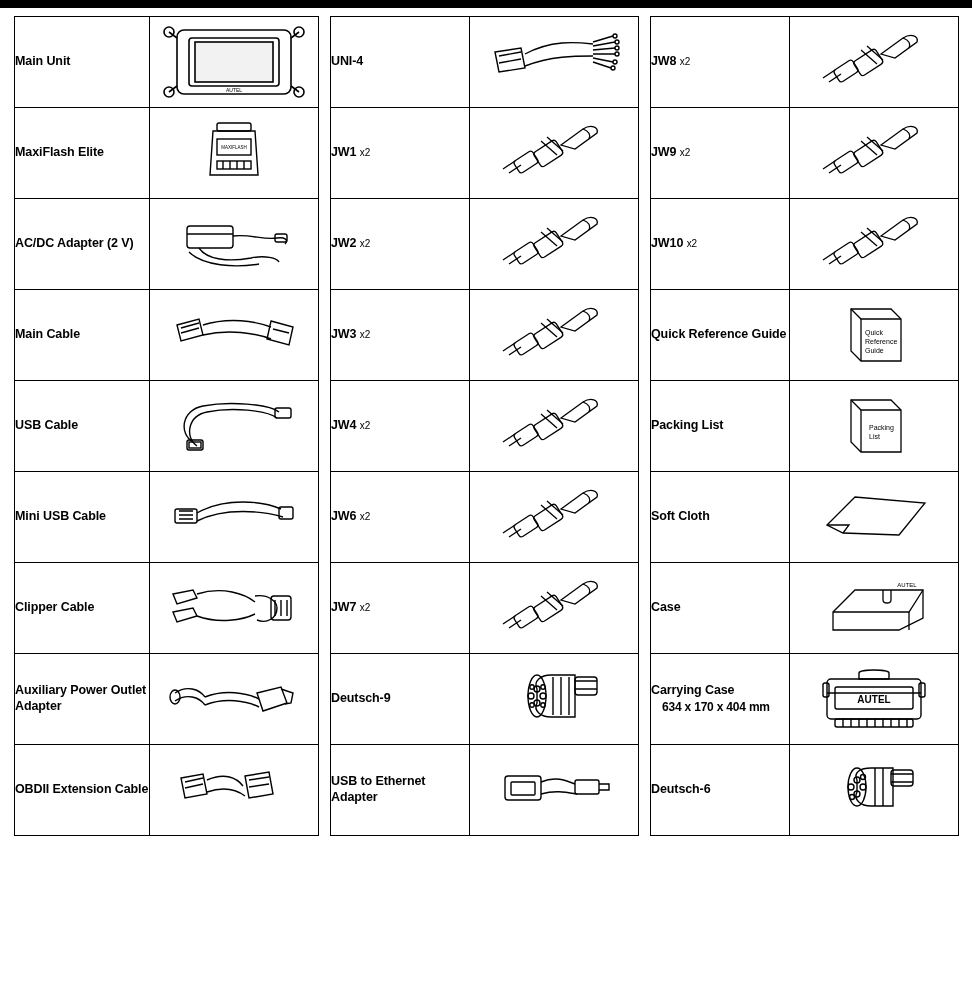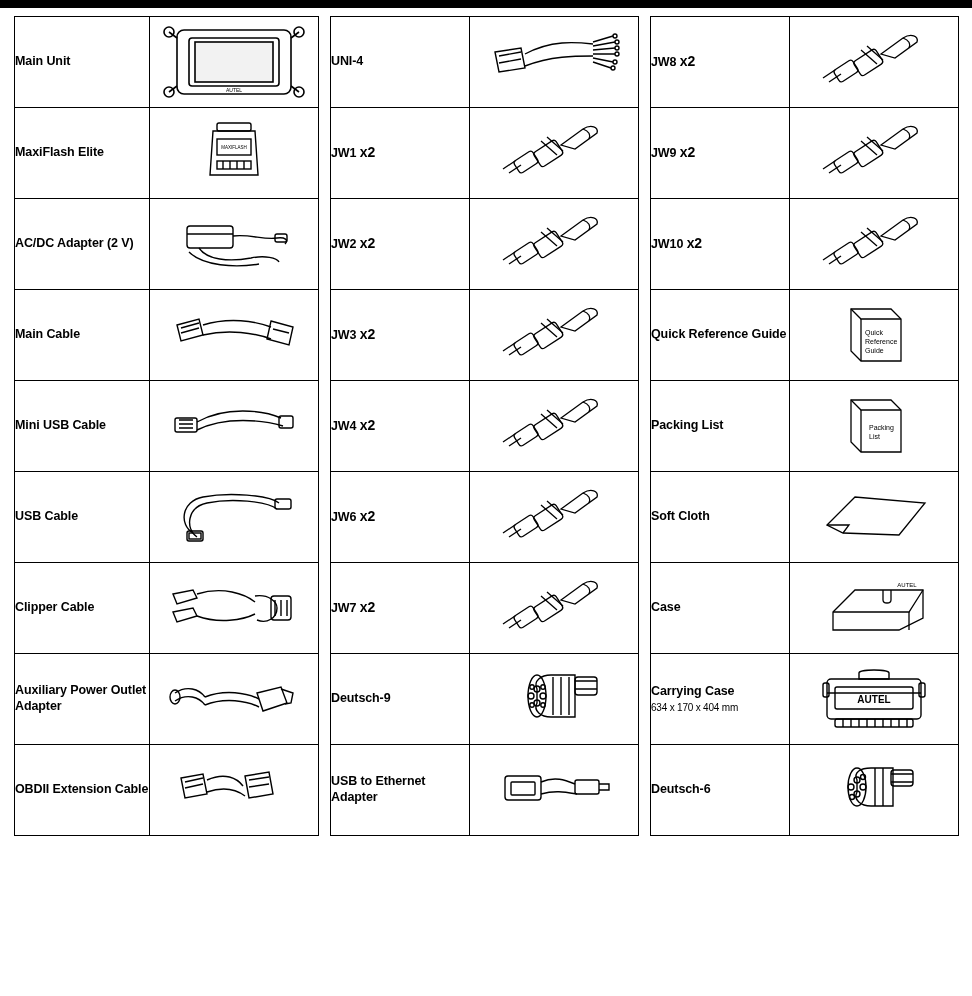--- a/index.html
+++ b/index.html
@@ -68,30 +68,31 @@
     text-align: center;
   }
   .col-1 td.label { width: 134px; }
   .col-1 td.pic { width: 168px; }
   .col-2 td.label { width: 138px; }
   .col-2 td.pic { width: 168px; }
   .col-3 td.label { width: 138px; }
   .col-3 td.pic { width: 168px; }
 
   .qty {
-    font-size: 14px;
-    font-weight: bold;
+    font-size: 10px;
+    font-weight: normal;
     vertical-align: baseline;
   }
   .sub {
     display: block;
-    font-size: 10px;
-    font-weight: normal;
+    font-size: 12px;
+    font-weight: bold;
     margin-top: 2px;
     letter-spacing: -0.2px;
+    margin-left: 11px;
   }
   .r {
     height: 91px;
   }
   svg { display: block; margin: 0 auto; }
 </style>
 </head>
 <body>
 
 <div class="page">
@@ -168,46 +169,46 @@
                   <path d="M44 30 C70 22 96 26 112 32"></path>
                   <path d="M44 40 C70 34 96 38 112 44"></path>
                   <path d="M112 26 L134 32 L130 50 L108 44 Z"></path>
                   <path d="M114 34 L130 38"></path>
                 </g>
               </svg>
             </td>
           </tr>
           <tr class="r">
             <td class="label">
+              <span>USB Cable</span>
+            </td>
+            <td class="pic">
+              <svg width="150" height="80" viewBox="0 0 150 80">
+                <g fill="none" stroke="#000" stroke-width="1.4">
+                  <path d="M34 56 C20 48 22 24 44 20 C70 15 110 18 120 26"></path>
+                  <path d="M38 60 C26 52 28 30 48 26 C72 21 108 24 118 32"></path>
+                  <rect x="28" y="54" width="16" height="10" rx="2"></rect>
+                  <rect x="116" y="22" width="16" height="10" rx="2"></rect>
+                  <rect x="30" y="56" width="12" height="6"></rect>
+                </g>
+              </svg>
+            </td>
+          </tr>
+          <tr class="r">
+            <td class="label">
               <span>Mini USB Cable</span>
             </td>
             <td class="pic">
               <svg width="150" height="80" viewBox="0 0 150 80">
                 <g fill="none" stroke="#000" stroke-width="1.4">
                   <rect x="16" y="32" width="22" height="14" rx="2"></rect>
                   <path d="M20 34 H34 M20 38 H34 M20 42 H34"></path>
                   <path d="M38 36 C66 20 104 24 122 32"></path>
                   <path d="M38 44 C66 30 104 34 124 40"></path>
                   <rect x="120" y="30" width="14" height="12" rx="2"></rect>
-                </g>
-              </svg>
-            </td>
-          </tr>
-          <tr class="r">
-            <td class="label">
-              <span>USB Cable</span>
-            </td>
-            <td class="pic">
-              <svg width="150" height="80" viewBox="0 0 150 80">
-                <g fill="none" stroke="#000" stroke-width="1.4">
-                  <path d="M34 56 C20 48 22 24 44 20 C70 15 110 18 120 26"></path>
-                  <path d="M38 60 C26 52 28 30 48 26 C72 21 108 24 118 32"></path>
-                  <rect x="28" y="54" width="16" height="10" rx="2"></rect>
-                  <rect x="116" y="22" width="16" height="10" rx="2"></rect>
-                  <rect x="30" y="56" width="12" height="6"></rect>
                 </g>
               </svg>
             </td>
           </tr>
           <tr class="r">
             <td class="label">
               <span>Clipper Cable</span>
             </td>
             <td class="pic">
               <svg width="150" height="80" viewBox="0 0 150 80">

